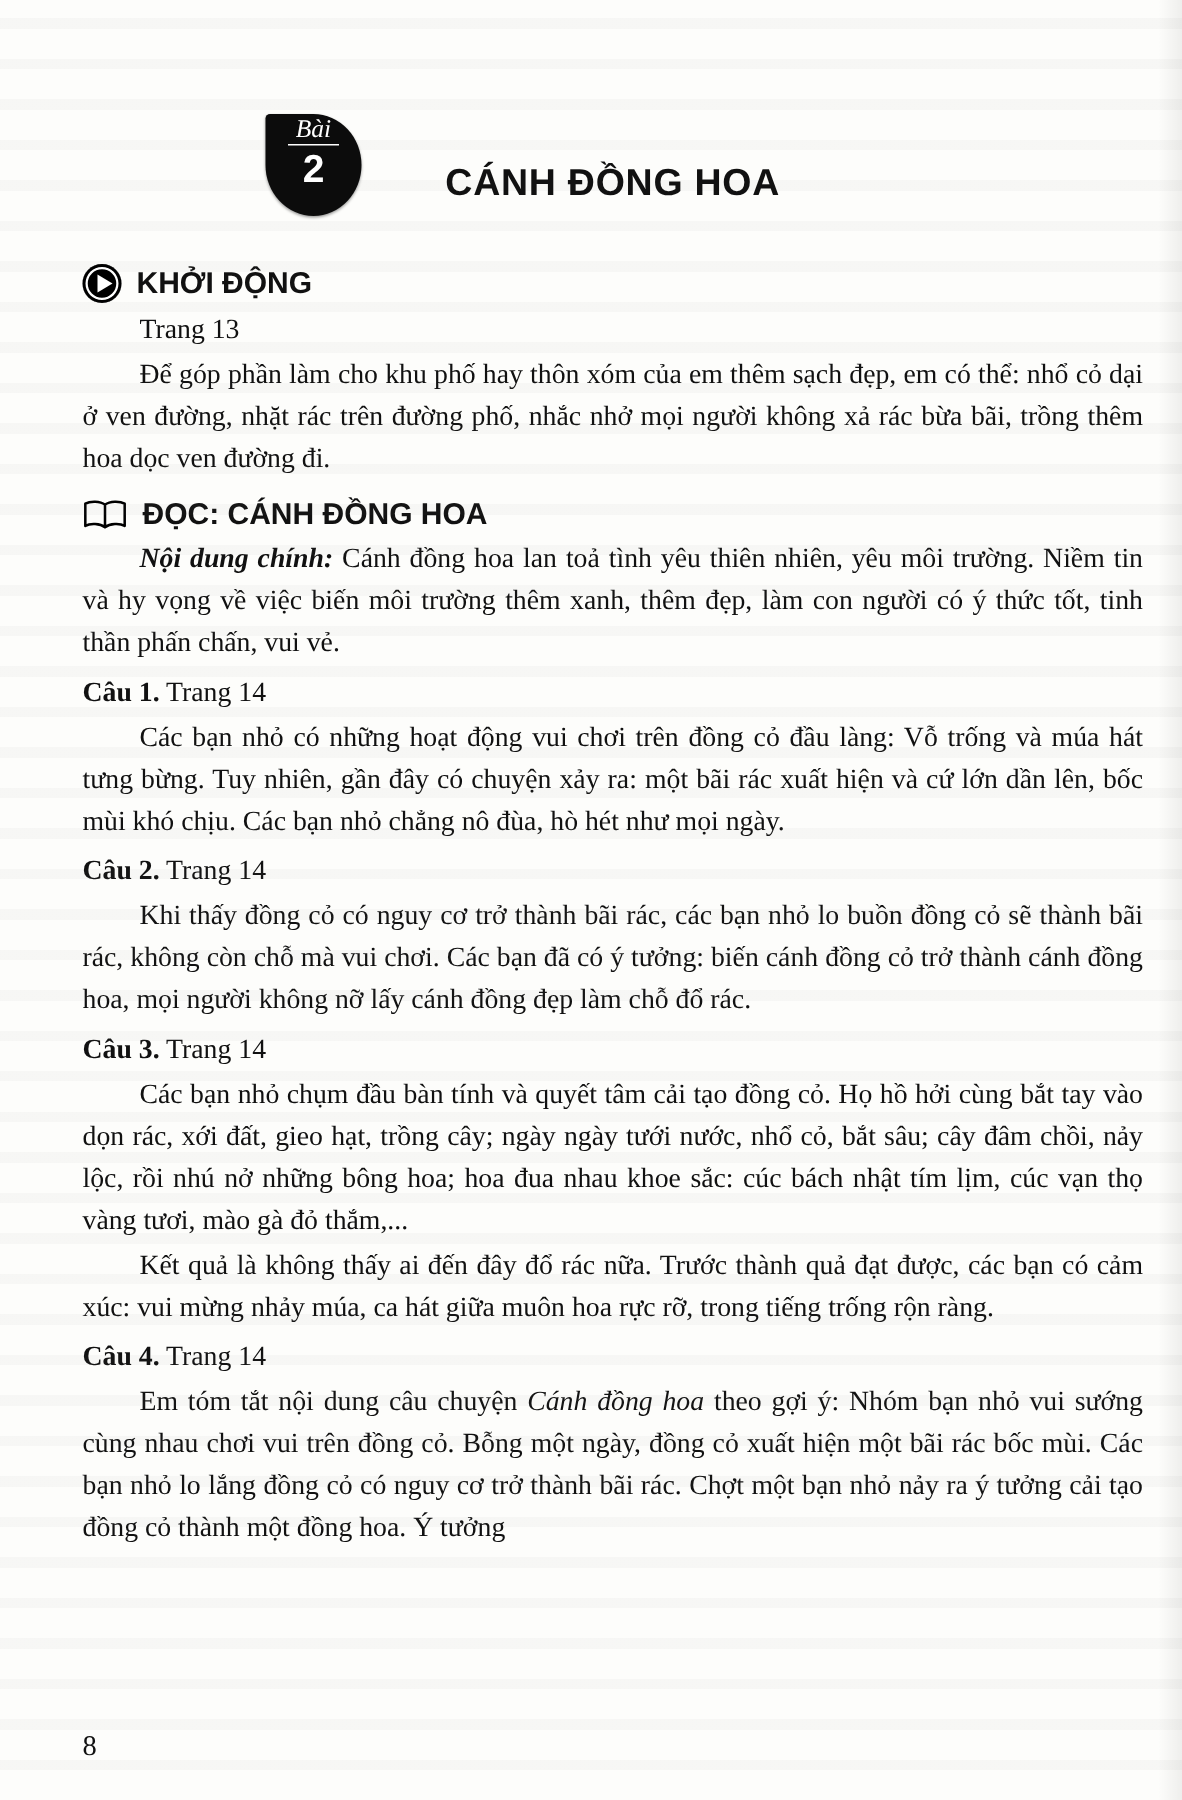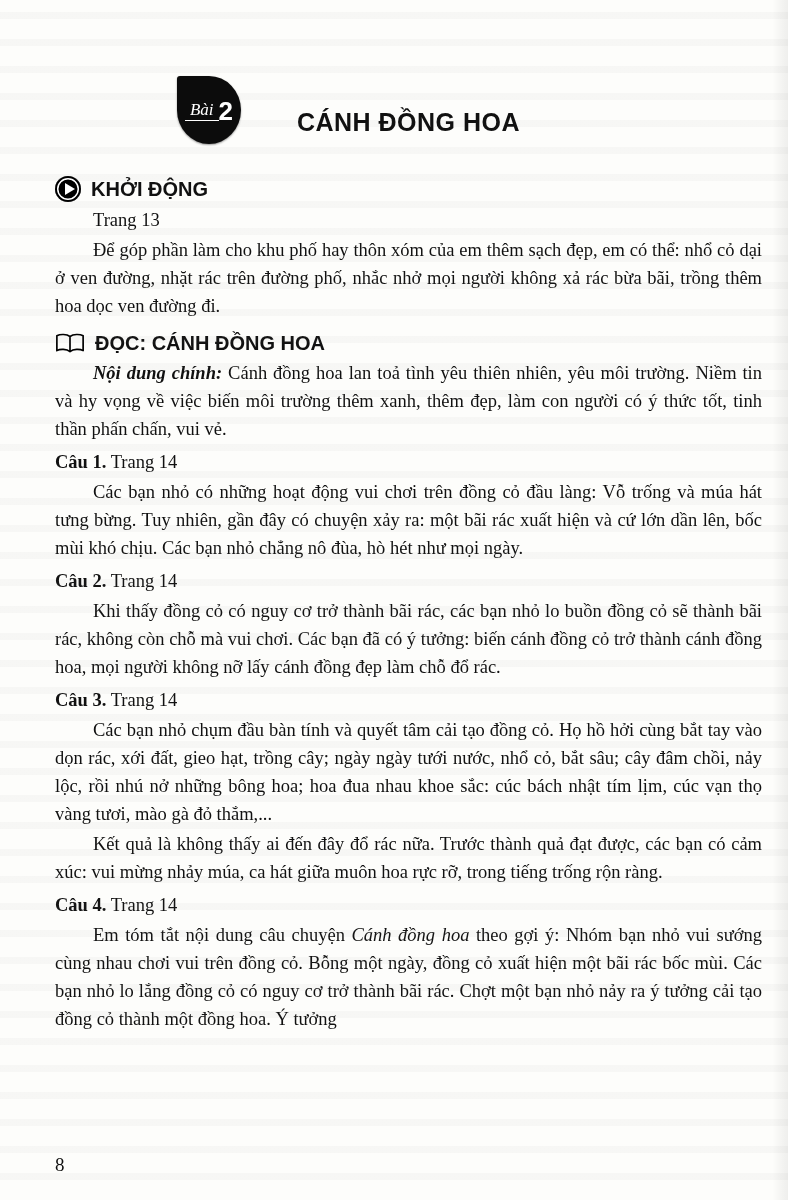--- a/index.html
+++ b/index.html
@@ -23,21 +23,21 @@
     content:"";position:absolute;top:0;right:0;width:16px;height:100%;pointer-events:none;
     background:linear-gradient(to right, transparent, rgba(0,0,0,0.06));
   }
 
   .header{position:relative;height:86px;margin-bottom:8px;}
   .badge{
     position:absolute;left:122px;top:-2px;
     width:64px;height:68px;
     background:#0c0c0c;
     border-radius:3px 50% 50% 50%;
-    display:flex;flex-direction:row;align-items:center;justify-content:center;
+    display:flex;flex-direction:column;align-items:center;justify-content:flex-start;
     color:#fff;
     box-shadow:0 1px 2px rgba(0,0,0,.4);
   }
   .badge-label{
     font-family:"Liberation Serif", serif;
     font-style:italic;font-size:17px;line-height:19px;
     border-bottom:1.5px solid #fff;padding:0 5px 1px;
   }
   .badge-number{
     font-family:"Liberation Sans", sans-serif;

